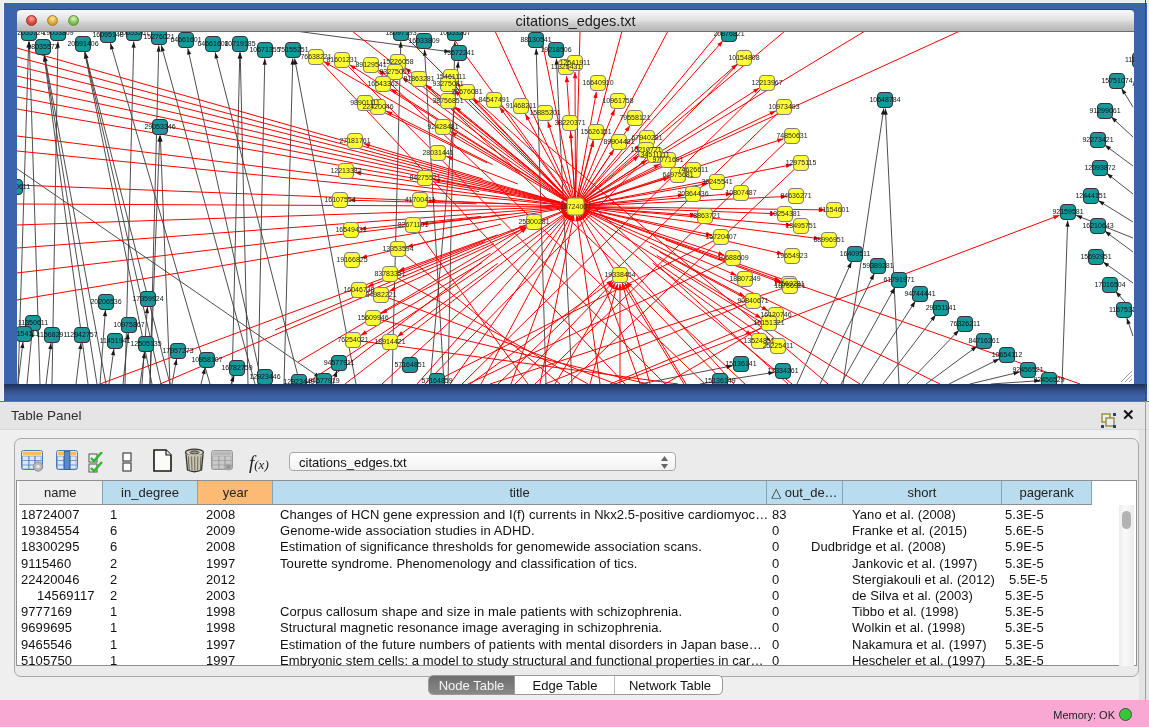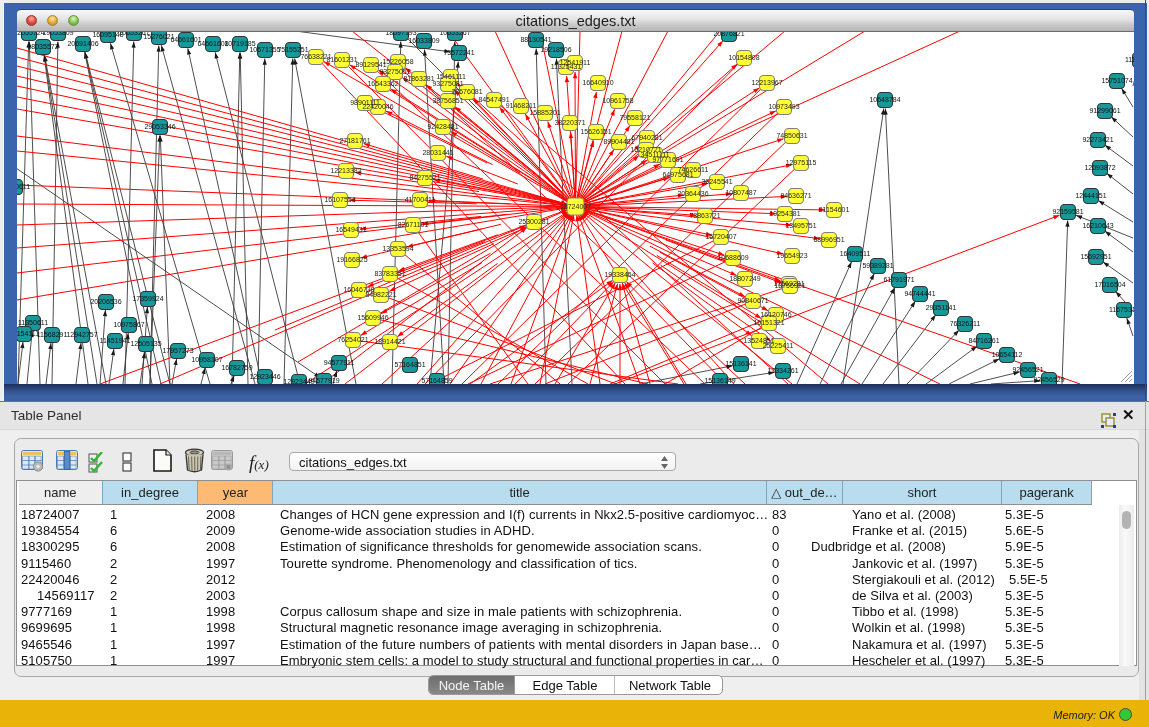--- a/index.html
+++ b/index.html
@@ -56,21 +56,21 @@
   #vsbthumb { left:3px; top:6px; width:9px; height:18px; background:#b3b3b3; border-radius:5px; }
 
   
   #tabs { left:428px; top:675px; width:295px; height:20px; border:1px solid #9a9a9a;
      border-radius:5px; background:#fff; overflow:hidden; font-size:13px; }
   .tab { position:absolute; top:0; height:20px; line-height:19px; text-align:center; color:#111; }
   #tab1 { left:0; width:86px; background:linear-gradient(#6e6e6e,#8c8c8c); color:#f5f5f5; border-right:1px solid #9a9a9a; }
   #tab2 { left:87px; width:99px; border-right:1px solid #bbb; }
   #tab3 { left:187px; width:108px; }
 
-  #status { left:0; top:700px; width:1149px; height:27px; background:#eab308;font-style:italic; }
+  #status { left:0; top:700px; width:1149px; height:27px; background:#f9a8d4; }
   #mem { right:34px; top:9px; font-size:11px; color:#222; position:absolute; }
   #memdot { left:1119px; top:708px; width:13px; height:13px; border-radius:50%;
     background:#35c835; border:1px solid #4a4a4a; }
 
   
   #redge1 { left:1139px; top:430px; width:10px; height:270px; background:#e3e3e3; }
   #redge2a { left:1145px; top:0; width:1px; height:401px; background:#2e4c82; }
   #redge2b { left:1145px; top:401px; width:1px; height:326px; background:#a0a0a0; }
 </style>
 </head>

